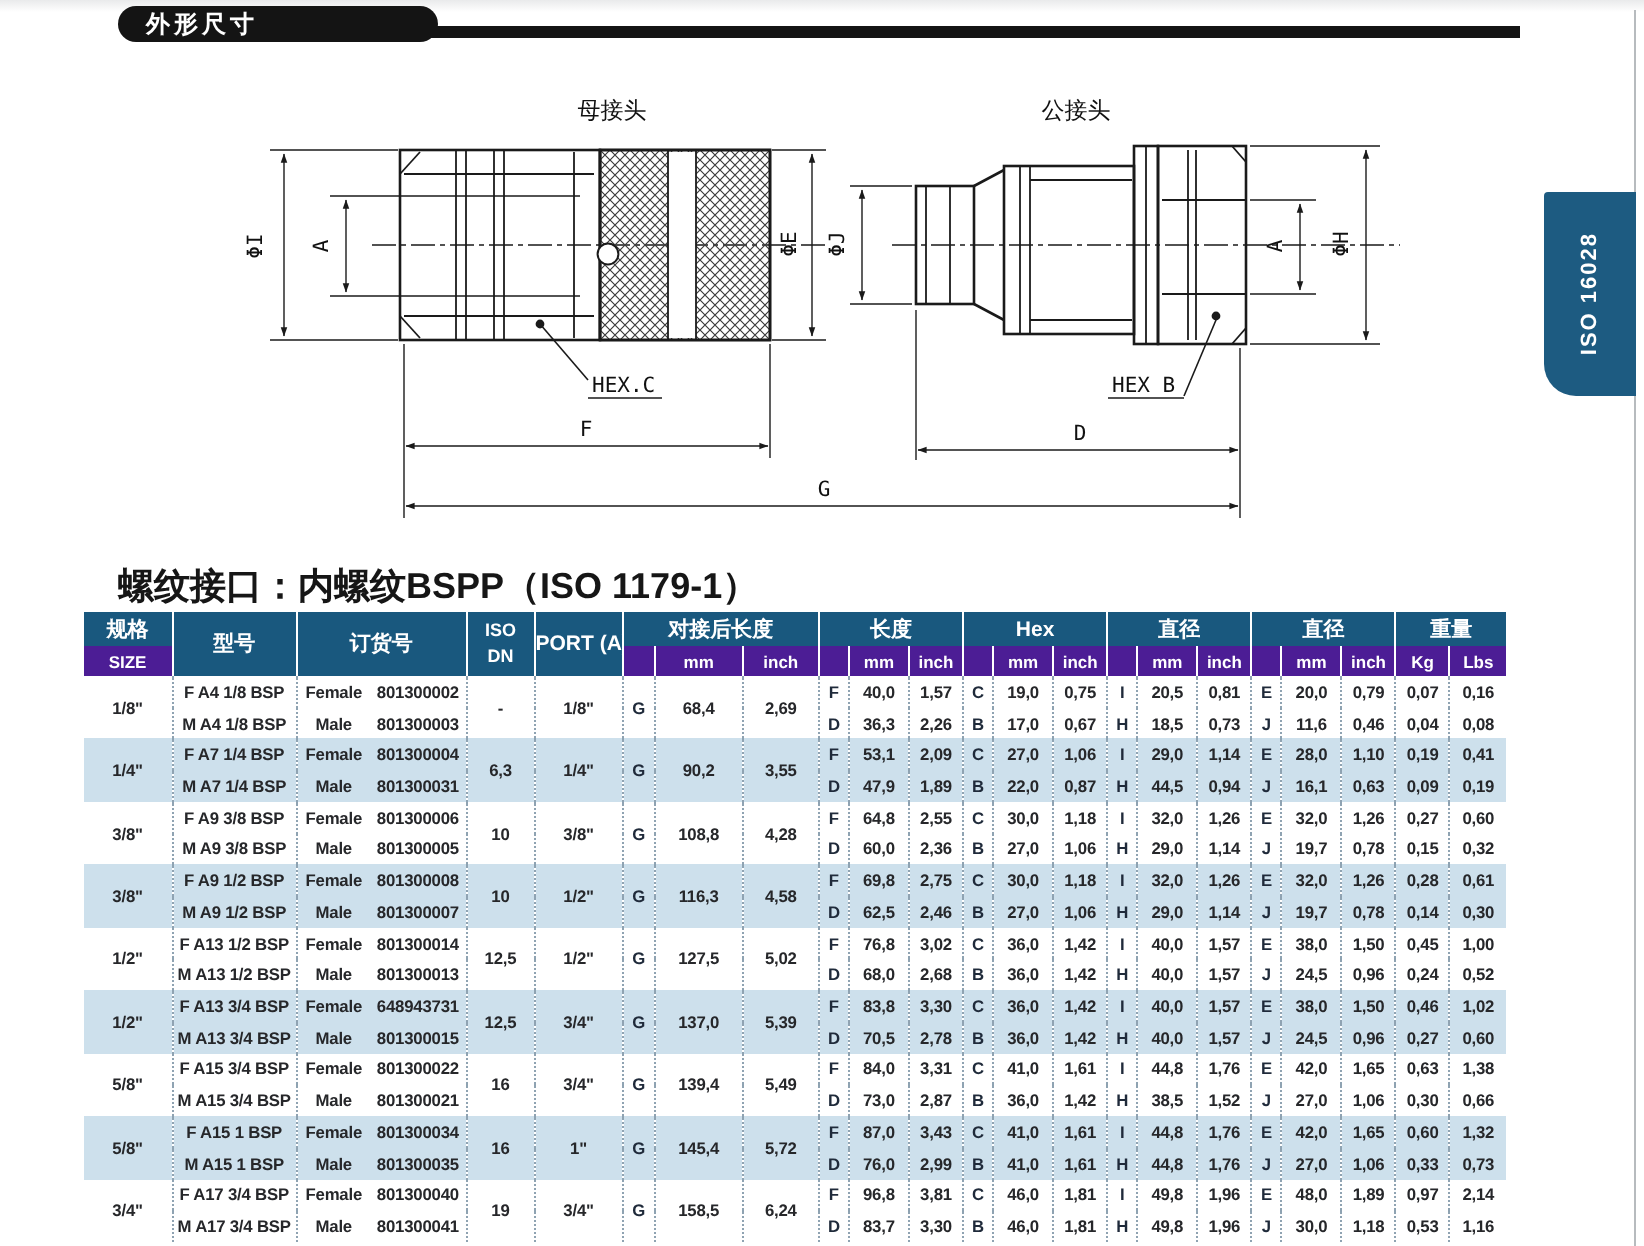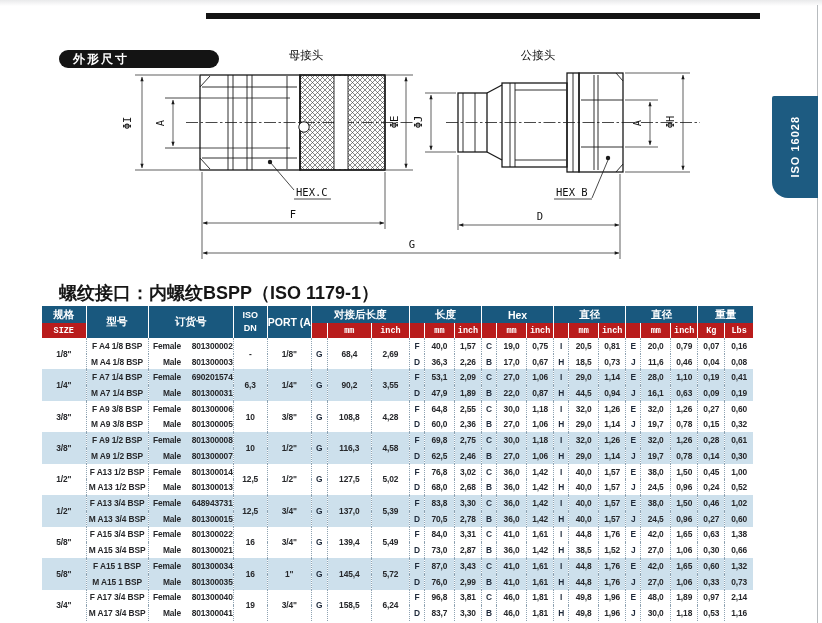--- a/index.html
+++ b/index.html
@@ -7,21 +7,21 @@
     width:822px;height:623px;position:relative;overflow:hidden;background:#fff;
     font-family:"Liberation Sans", sans-serif;
   }
   .top-shade{position:absolute;left:0;top:0;width:822px;height:6px;
     background:linear-gradient(#e9eaeb,#ffffff);}
   .page-border-right{position:absolute;left:817px;top:5px;width:1px;height:618px;background:#b7bbbe;}
 
   
   .section-tab{position:absolute;left:59px;top:3px;width:160px;height:18px;box-sizing:border-box;
     background:#141414;border-radius:9px;color:#fff;font-size:12px;font-weight:bold;
-    line-height:19px;padding-left:14px;letter-spacing:2px;margin-top:47px;}
+    line-height:19px;padding-left:14px;letter-spacing:2px;}
   .section-line{position:absolute;left:206px;top:13px;width:554px;height:6px;background:#141414;}
 
   
   .side-tab{position:absolute;left:772px;top:96px;width:46px;height:102px;background:#1d5b81;
     border-radius:2px 0 0 16px;display:flex;align-items:center;justify-content:center;}
   .side-tab span{writing-mode:vertical-rl;transform:rotate(180deg);color:#fff;
     font-weight:bold;font-size:11px;letter-spacing:1px;}
 
   .thread-note{position:absolute;left:59px;top:281px;font-size:18px;font-weight:bold;color:#161616;}
 
@@ -29,29 +29,29 @@
   .dim-label{font-family:"DejaVu Sans Mono", monospace;font-size:10.5px;fill:#111;}
   .cn-label{font-family:"Liberation Sans", sans-serif;font-size:11.5px;fill:#111;}
 
   
   table.spec{position:absolute;left:42px;top:306px;width:711px;border-collapse:collapse;
     table-layout:fixed;font-weight:bold;color:#26272a;}
   .spec th,.spec td{padding:0;overflow:hidden;white-space:nowrap;text-align:center;vertical-align:middle;}
   .spec thead th{background:#19587e;color:#fff;font-size:9px;font-weight:bold;}
   .spec thead tr.h1 th{height:17px;font-size:10.5px;}
   .spec thead tr.h2 th{height:15px;}
-  .spec thead th.gray{background:#b91c1c;font-size:8.5px;font-family:Liberation Mono, monospace;}
+  .spec thead th.gray{background:#4c1d95;font-size:8.5px;}
   .spec thead th.wbl{border-left:1px dotted rgba(255,255,255,.8);}
   .spec thead th.small{font-size:8.5px;}
   .spec thead th .two-line{line-height:13px;font-size:9px;}
   .spec tbody tr{height:15.72px;}
   .spec tbody td{font-size:8.4px;letter-spacing:-0.1px;}
   .spec tbody tr.odd td{background:#cde0ec;}
   .spec tbody td.bl{border-left:1px dotted #8fa3b2;}
-  .spec tbody td.c-gender,.spec tbody td.c-order{text-align:right;padding-left:4px;}
+  .spec tbody td.c-gender,.spec tbody td.c-order{text-align:center;padding-left:4px;}
   .spec tbody td.c-letter{color:#1f2a3a;}
 </style>
 </head>
 <body>
 
 <div class="top-shade"></div>
 <div class="page-border-right"></div>
 
 <div class="section-tab">
   <span>外形尺寸</span>
@@ -315,21 +315,21 @@
         <td class="c-letter bl">J</td>
         <td class="c-mm bl">11,6</td>
         <td class="c-inch bl">0,46</td>
         <td class="c-kg bl">0,04</td>
         <td class="c-lbs bl">0,08</td>
       </tr>
       <tr class="sub odd">
         <td class="c-size" rowspan="2">1/4"</td>
         <td class="c-model bl">F A7 1/4 BSP</td>
         <td class="c-gender bl">Female</td>
-        <td class="c-order">690201574</td>
+        <td class="c-order">801300004</td>
         <td class="c-iso bl" rowspan="2">6,3</td>
         <td class="c-port bl" rowspan="2">1/4"</td>
         <td class="c-letter bl" rowspan="2">G</td>
         <td class="c-mm bl" rowspan="2">90,2</td>
         <td class="c-inch bl" rowspan="2">3,55</td>
         <td class="c-letter bl">F</td>
         <td class="c-mm bl">53,1</td>
         <td class="c-inch bl">2,09</td>
         <td class="c-letter bl">C</td>
         <td class="c-mm bl">27,0</td>

